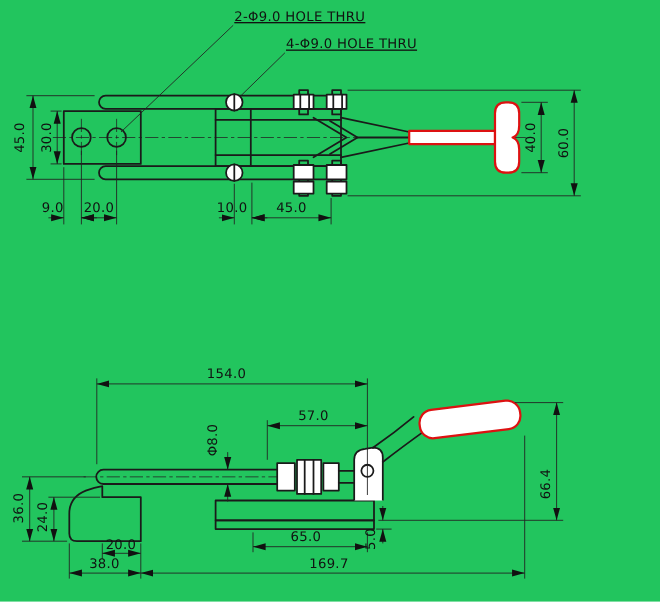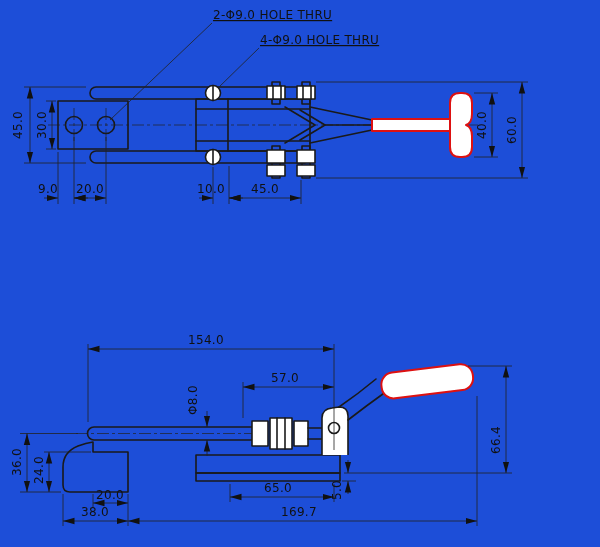--- a/index.html
+++ b/index.html
@@ -1,17 +1,17 @@
 <!DOCTYPE html>
 <html><head>
 <meta charset="utf-8">
 <style>
   html,body { margin:0; padding:0; background:#fff; }
   .page {
-    position:relative; width:600px; height:547px; background:#1d4ed8;
+    position:relative; width:600px; height:547px; background:#22c55e;
     font-family:"DejaVu Sans", sans-serif; overflow:hidden;
   }
   svg { display:block; }
   
   .p  { stroke:#1a1a1a; stroke-width:1.6; fill:none; stroke-linecap:round; stroke-linejoin:round; }
   .pw { stroke:#1a1a1a; stroke-width:1.6; fill:#ffffff; stroke-linejoin:round; }
   
   .d  { stroke:#222222; stroke-width:0.8; fill:none; }
   
   .cl { stroke:#222222; stroke-width:0.7; fill:none; stroke-dasharray:12 3 3 3; }

